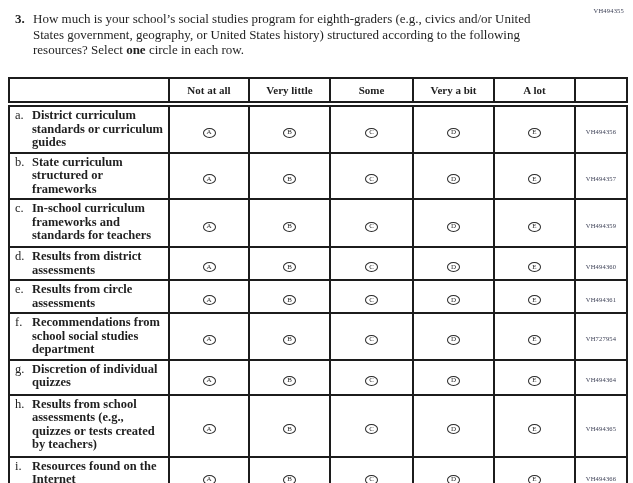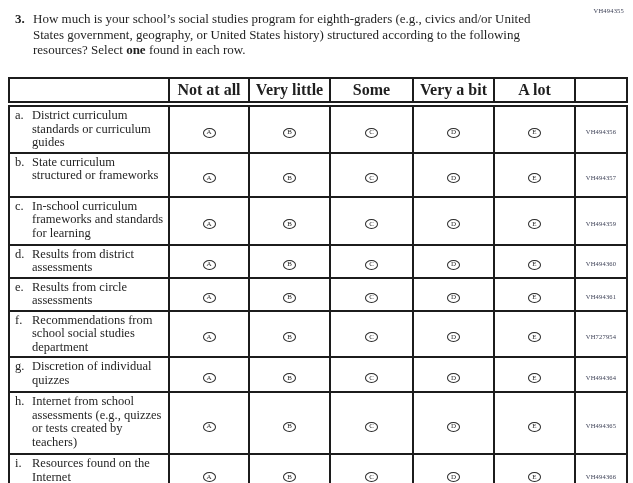--- a/index.html
+++ b/index.html
@@ -43,21 +43,21 @@
     left: 8px;
     top: 77px;
     width: 618px;
     border-collapse: collapse;
     table-layout: fixed;
   }
   .survey-table th, .survey-table td {
     border: 2px solid #1c1c1c;
   }
   .survey-table thead th {
-    font-size: 16px;
+    font-size: 11px;
     font-weight: bold;
     text-align: center;
     vertical-align: middle;
     height: 26px;
     padding: 2px 1px;
     border-bottom: 6px double #1c1c1c;
   }
   tbody tr:nth-child(1) td { height: 45px; }
   tbody tr:nth-child(2) td { height: 44px; }
   tbody tr:nth-child(3) td { height: 48px; }
@@ -69,21 +69,21 @@
   tbody tr:nth-child(9) td { height: 39px; }
 
   td.label-cell {
     vertical-align: top;
     padding: 2px 3px 2px 5px;
     font-size: 12.5px;
     line-height: 13.5px;
   }
   .label-inner { display: flex; align-items: flex-start; }
   .row-letter { width: 17px; flex: none; }
-  .row-label { flex: 1; }
+  .row-label { flex: 1; font-weight: bold; }
 
   td.opt-cell {
     text-align: center;
     vertical-align: middle;
   }
   .circle {
     display: inline-flex;
     align-items: center;
     justify-content: center;
     width: 13px;
@@ -110,21 +110,21 @@
 </style>
 </head>
 <body>
 
 <div class="page">
 
   <div class="page-code">VH494355</div>
 
   <div class="question">
     <span class="qnum">3.</span>
-    <p class="qtext"><span>How much is your school’s social studies program for eighth-graders (e.g., civics and/or United States government, geography, or United States history) structured according to the following resources? Select </span><b>one</b><span> found in each row.</span></p>
+    <p class="qtext"><span>How much is your school’s social studies program for eighth-graders (e.g., civics and/or United States government, geography, or United States history) structured according to the following resources? Select </span><b>one</b><span> circle in each row.</span></p>
   </div>
 
   <table class="survey-table">
     <colgroup>
       <col style="width:160px">
       <col style="width:80px">
       <col style="width:81px">
       <col style="width:83px">
       <col style="width:81px">
       <col style="width:81px">
@@ -213,21 +213,21 @@
     </td>
     <td class="code-cell">
       <span class="row-code">VH494357</span>
     </td>
   </tr>
 
   <tr>
     <td class="label-cell">
       <span class="label-inner">
         <span class="row-letter">c.</span>
-        <span class="row-label">In-school curriculum frameworks and standards for learning</span>
+        <span class="row-label">In-school curriculum frameworks and standards for teachers</span>
       </span>
     </td>
     <td class="opt-cell">
       <span class="circle">
               <span>A</span>
             </span>
     </td>
     <td class="opt-cell">
       <span class="circle">
               <span>B</span>
@@ -398,21 +398,21 @@
     </td>
     <td class="code-cell">
       <span class="row-code">VH494364</span>
     </td>
   </tr>
 
   <tr>
     <td class="label-cell">
       <span class="label-inner">
         <span class="row-letter">h.</span>
-        <span class="row-label">Internet from school assessments (e.g., quizzes or tests created by teachers)</span>
+        <span class="row-label">Results from school assessments (e.g., quizzes or tests created by teachers)</span>
       </span>
     </td>
     <td class="opt-cell">
       <span class="circle">
               <span>A</span>
             </span>
     </td>
     <td class="opt-cell">
       <span class="circle">
               <span>B</span>

